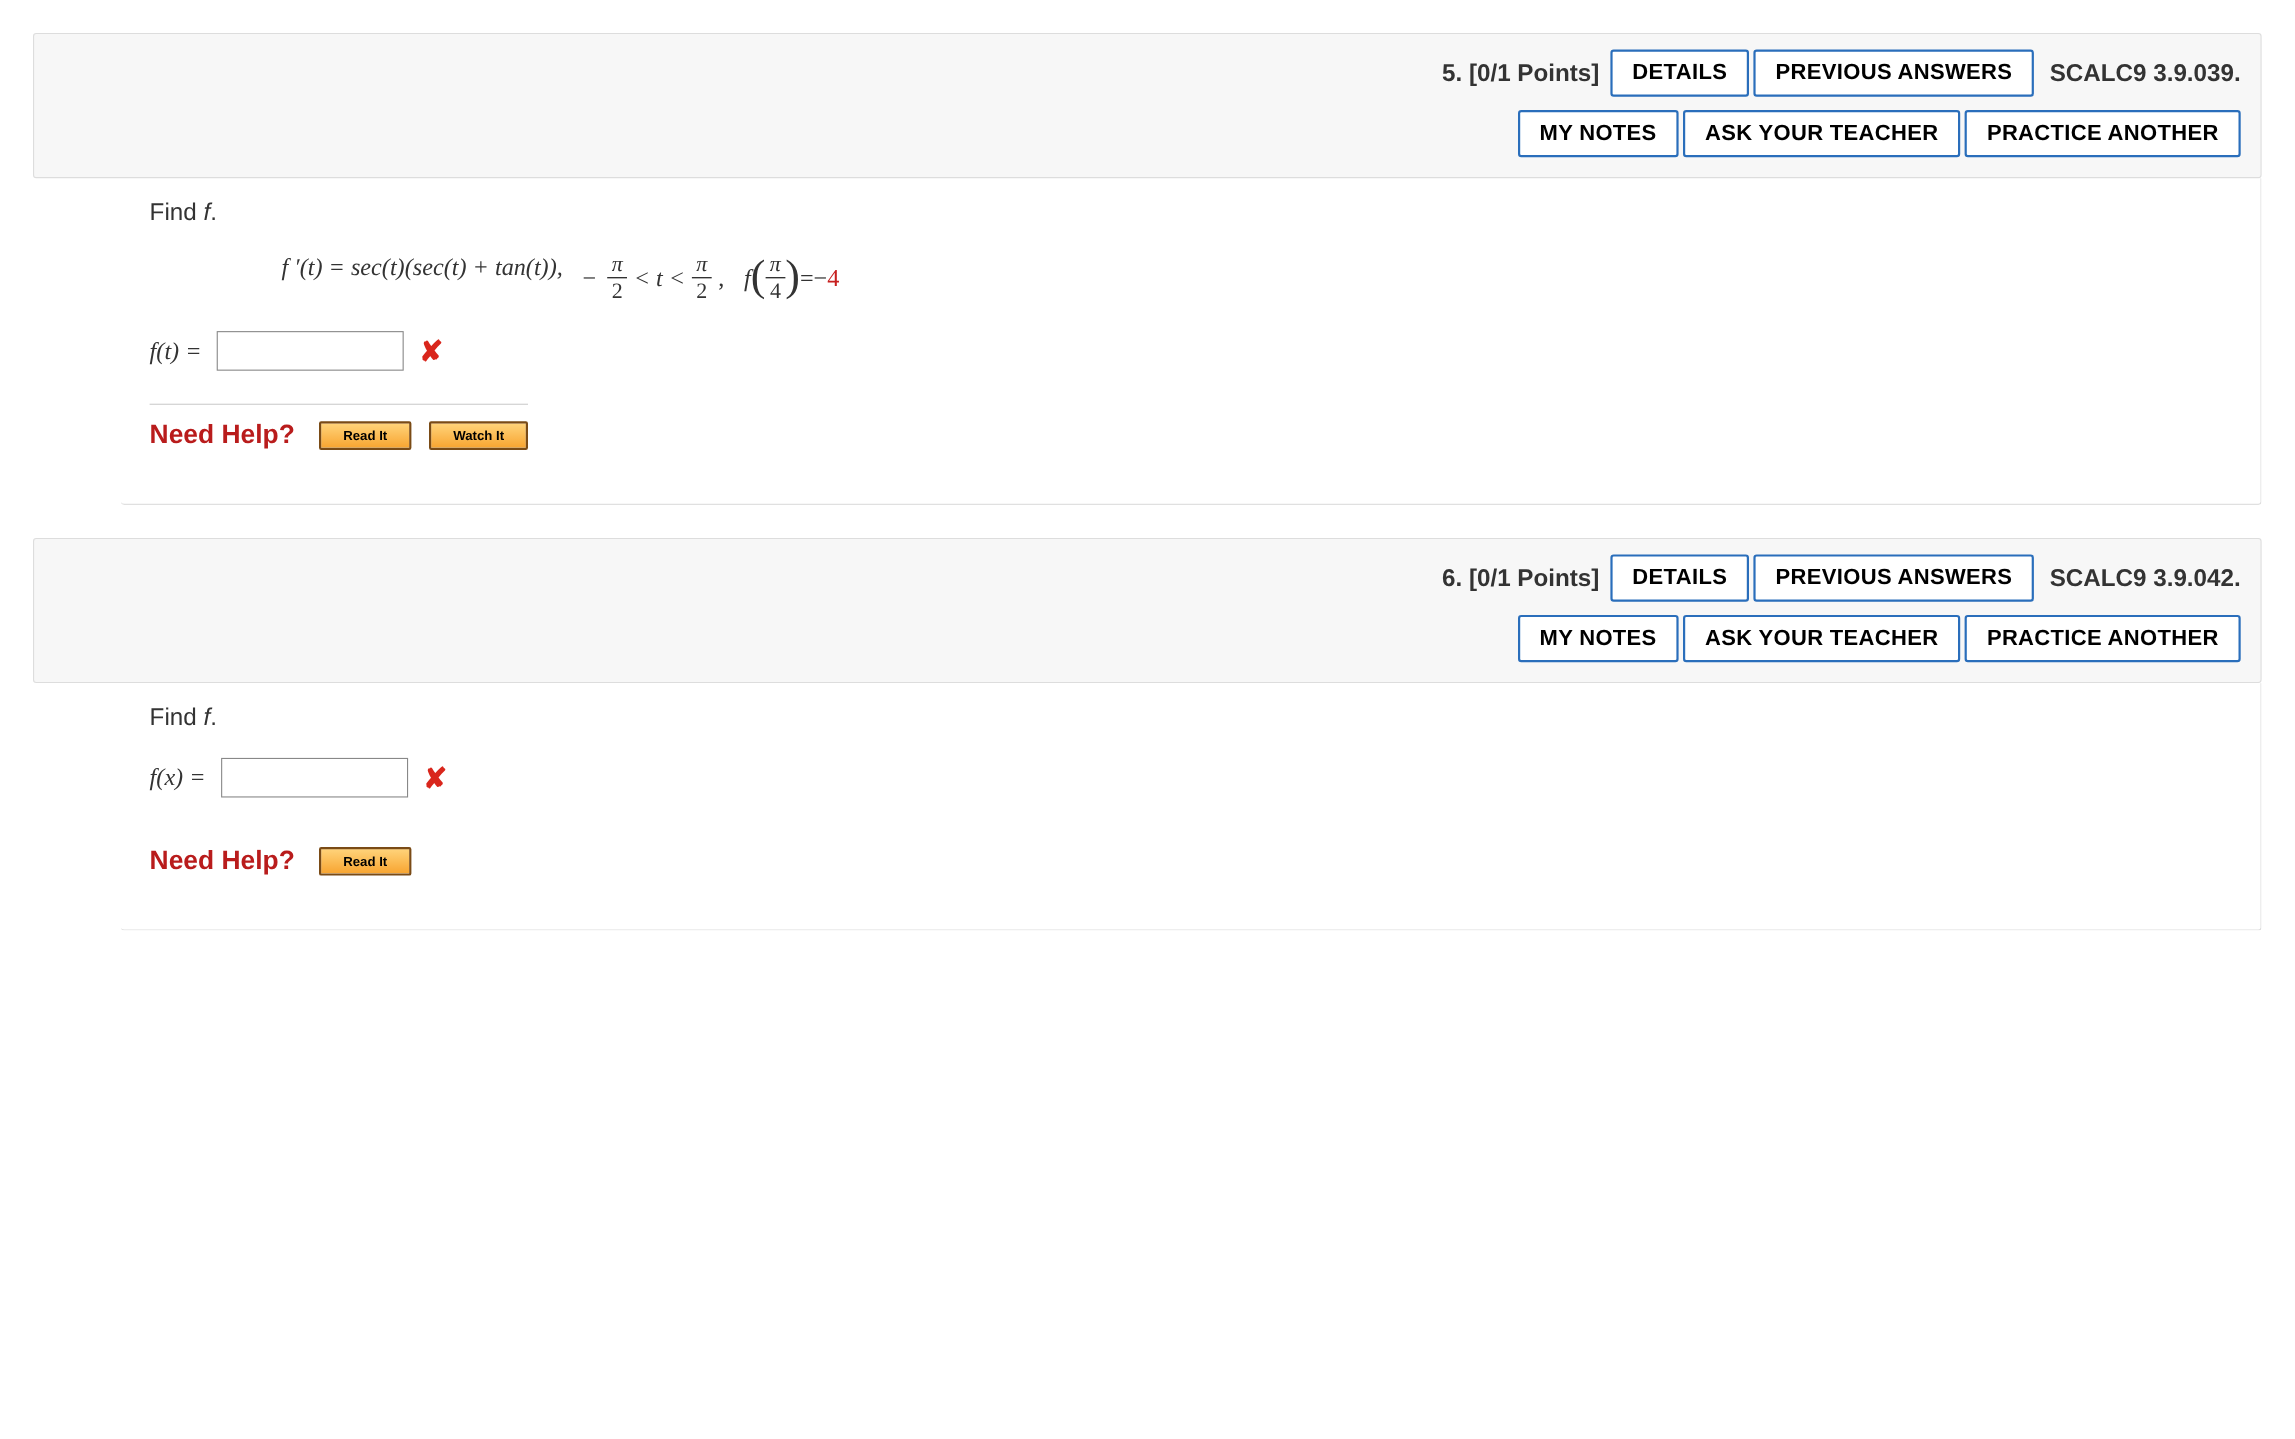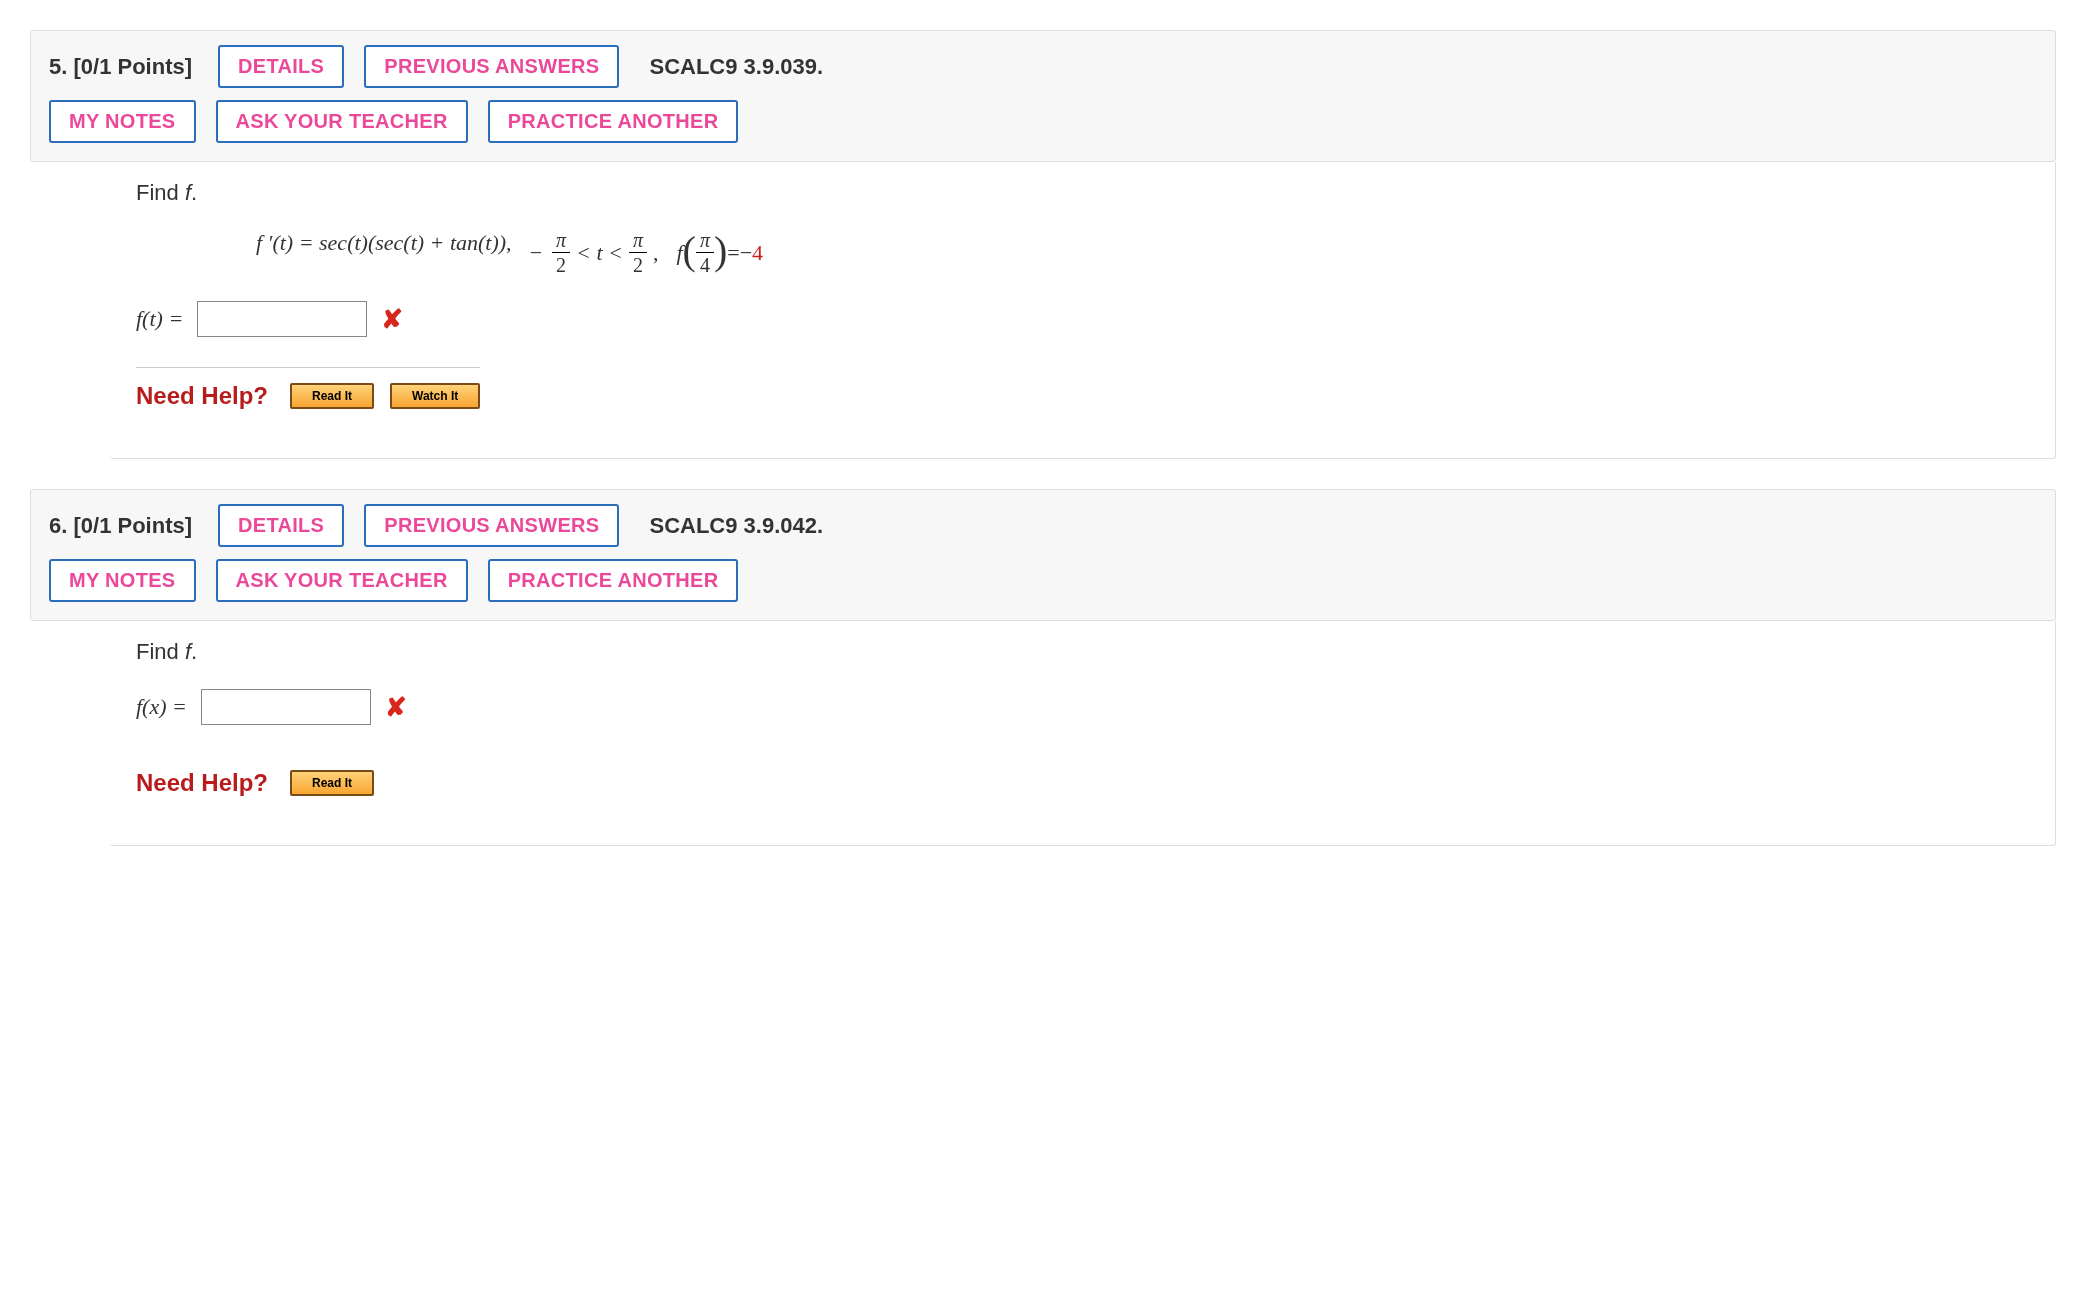--- a/index.html
+++ b/index.html
@@ -17,34 +17,35 @@
   .q-header {
     background: #f7f7f7;
     border: 1px solid #ddd;
     border-radius: 3px;
     padding: 14px 18px 18px 18px;
   }
   .q-row {
     display: flex;
     flex-wrap: wrap;
     align-items: center;
-    gap: 20px;
+    gap: 4px;
     margin-bottom: 12px;
+    justify-content: flex-end;
   }
   .q-row:last-child { margin-bottom: 0; }
   .q-label {
     font-weight: 700;
     font-size: 22px;
     color: #333;
     margin-right: 6px;
   }
   .btn-outline {
     display: inline-block;
     border: 2px solid #2a6ebb;
-    color: #ec4899;
+    color: #000000;
     background: #fff;
     padding: 8px 18px;
     font-size: 20px;
     font-weight: 600;
     border-radius: 3px;
     cursor: pointer;
     letter-spacing: .3px;
   }
   .ref-label {
     font-weight: 700;

